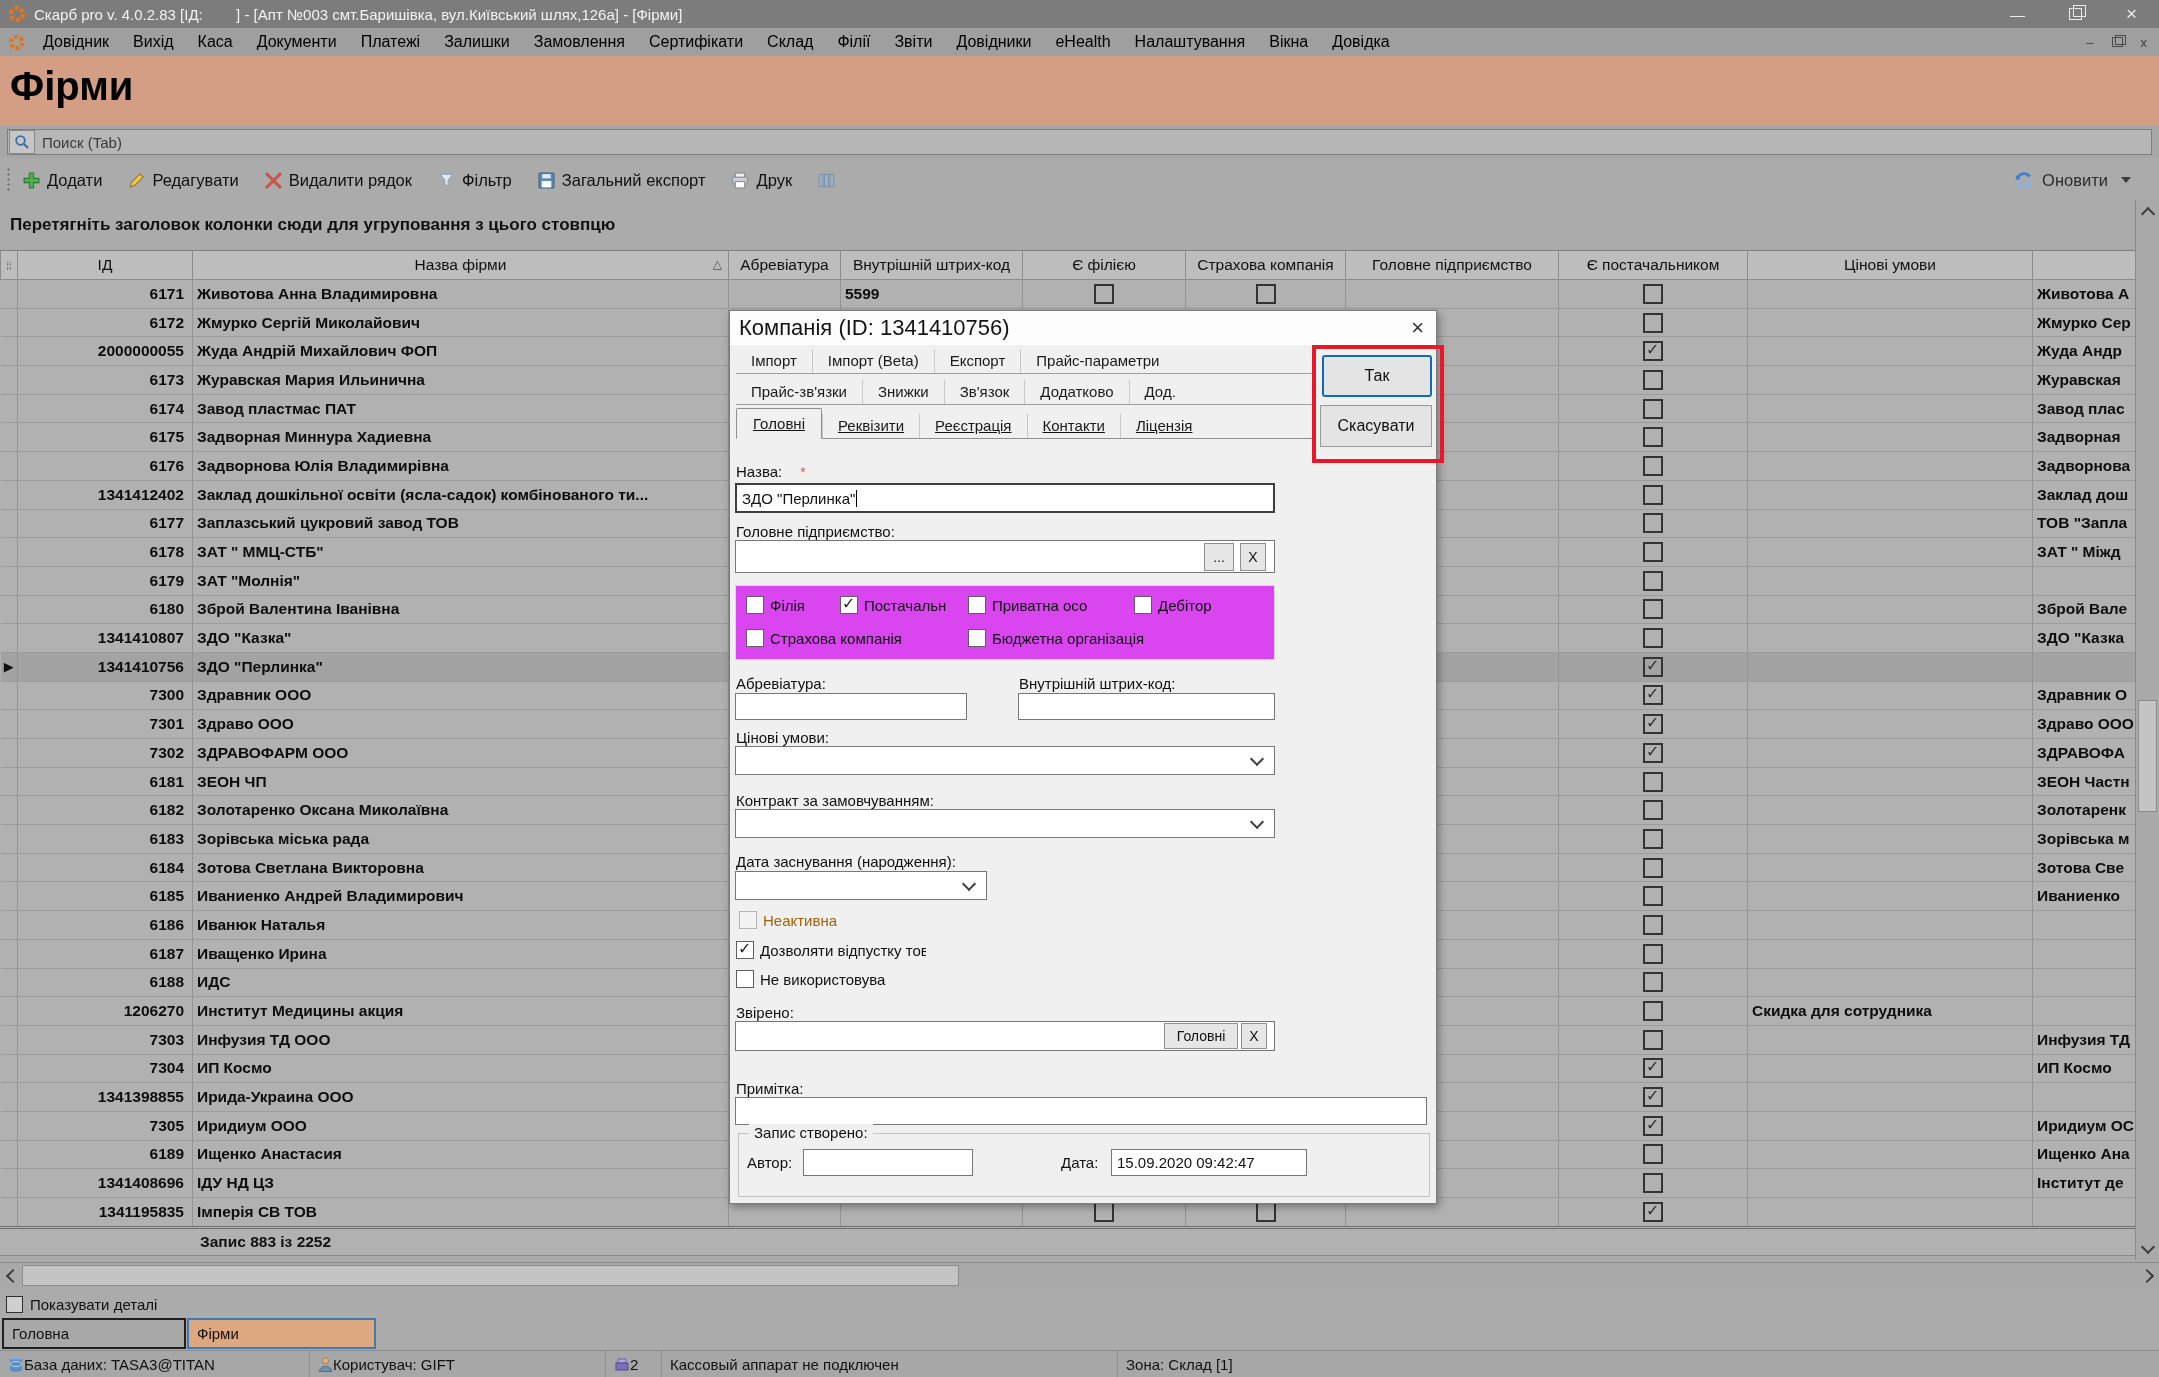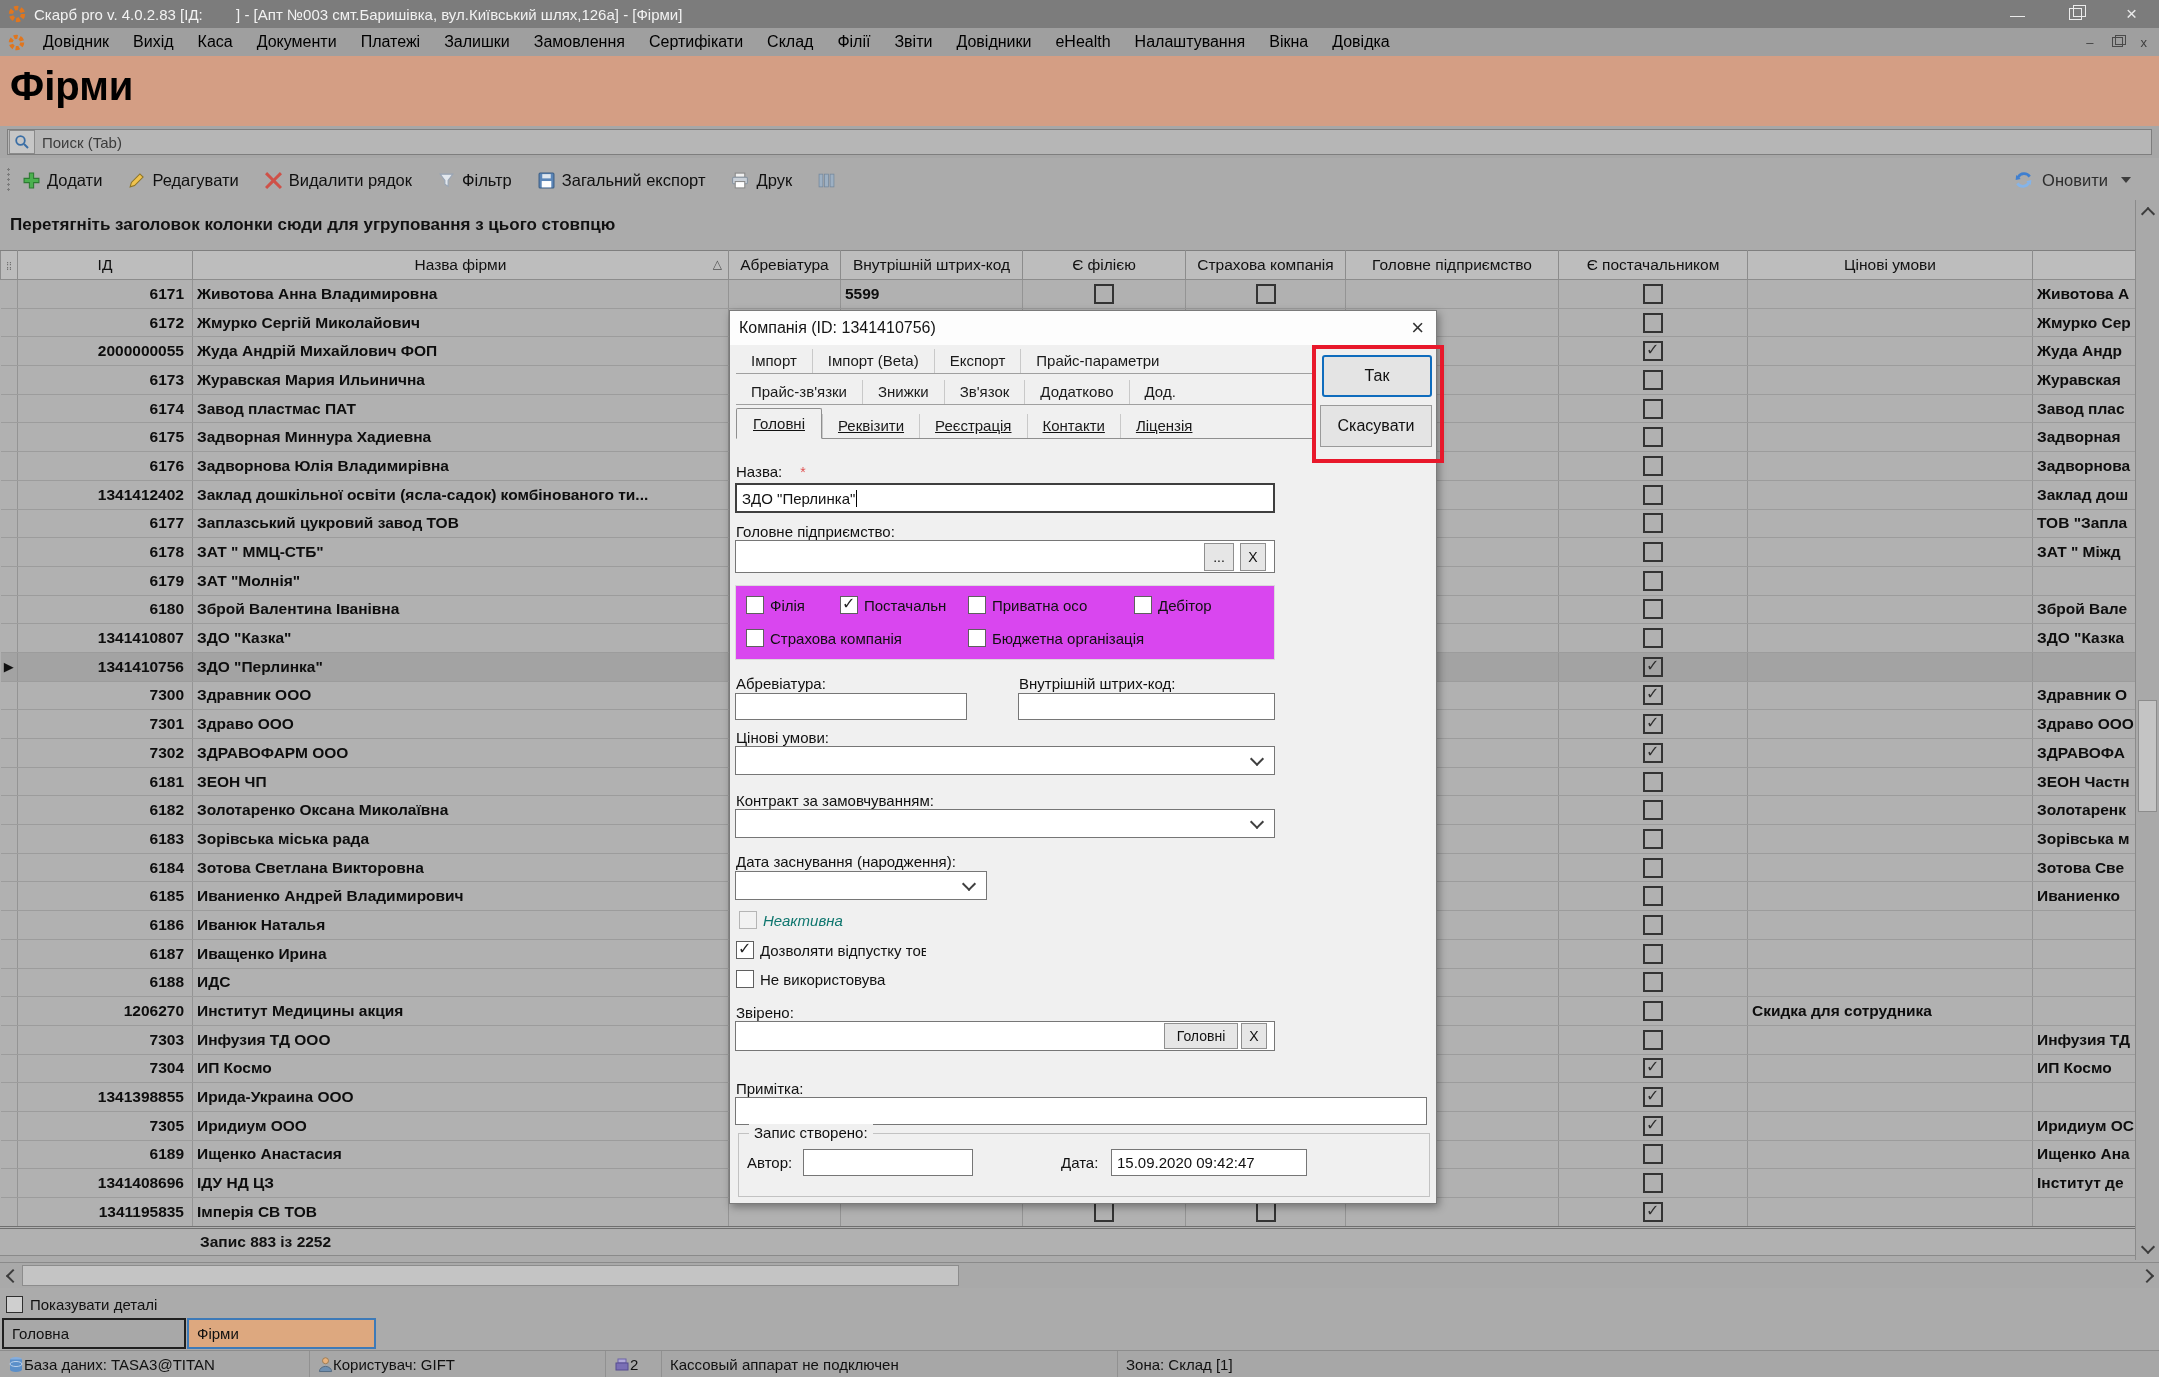--- a/index.html
+++ b/index.html
@@ -83,21 +83,21 @@
   .wtab{position:absolute;top:0;height:31px;box-sizing:border-box;font-size:15px;display:flex;align-items:center;padding-left:8px;}
   #wtab-home{left:2px;width:184px;background:#a8a8a8;border:2px solid #1f1f1f;}
   #wtab-firms{left:187px;width:189px;background:#dda87f;border:2px solid #3d7ab8;}
   #statusbar{position:absolute;left:0;top:1350px;width:100%;height:27px;background:#a7a7a7;border-top:1px solid #8c8c8c;
              display:flex;align-items:stretch;font-size:15px;}
   .sseg{display:flex;align-items:center;padding-left:8px;border-right:1px solid #919191;box-sizing:border-box;}
   
   #dialog{position:absolute;left:729px;top:310px;width:708px;height:894px;background:#f0f0f0;
           border:1px solid #7b7b7b;box-shadow:2px 3px 8px rgba(0,0,0,.35);font-size:15px;z-index:10;box-sizing:border-box;}
   #dlg-title{position:absolute;left:0;top:0;width:100%;height:34px;background:#fdfdfd;display:flex;align-items:center;}
-  #dlg-title .t{margin-left:9px;font-size:16px;color:#141414;}
+  #dlg-title .t{margin-left:9px;font-size:22px;color:#141414;}
   #dlg-title .x{margin-left:auto;margin-right:12px;font-size:22px;color:#333;line-height:20px;}
   .tabrow{position:absolute;left:6px;width:576px;display:flex;align-items:flex-end;border-bottom:1px solid #a0a0a0;}
   #tabrow1{top:38px;height:24px;}
   #tabrow2{top:68px;height:25px;}
   #tabrow3{top:96px;height:31px;border-bottom-color:#8f8f8f;text-decoration:underline;}
   .tabrow .tab{padding:3px 15px 4px 15px;color:#1a1a1a;}
   .tabrow .tab + .tab{border-left:1px solid #c9c9c9;}
   #tabrow3 .tab.active{background:#f0f0f0;border:1px solid #8f8f8f;border-bottom:1px solid #f0f0f0;
        border-left:1px solid #8f8f8f !important;margin-bottom:-1px;padding:6px 16px;border-radius:2px 2px 0 0;}
   #btn-ok{position:absolute;left:592px;top:44px;width:106px;height:38px;background:#e4e4e4;
@@ -111,21 +111,21 @@
   .dinput.focus{border:2px solid #3f3f3f;}
   .caretbar{display:inline-block;width:1px;height:17px;background:#000;margin-left:1px;}
   .combo::after{content:'';position:absolute;right:12px;top:50%;width:8px;height:8px;
         border-left:2px solid #3f3f3f;border-bottom:2px solid #3f3f3f;transform:translateY(-70%) rotate(-45deg);}
   .mini-btn{position:absolute;top:50%;transform:translateY(-50%);height:26px;background:#e6e6e6;
             border:1px solid #8f8f8f;display:flex;align-items:center;justify-content:center;font-size:14px;}
   #cbpanel{position:absolute;left:5px;top:274px;width:540px;height:75px;background:#d946ef;border:1px solid #dadada;box-sizing:border-box;}
   .dcb{position:absolute;display:flex;align-items:center;gap:6px;white-space:nowrap;overflow:hidden;}
   .dcb .box{width:16px;height:16px;border:1px solid #5f5f5f;background:#fff;position:relative;flex:0 0 auto;}
   .dcb.checked .box::after{content:"\2713";position:absolute;left:1px;top:-3px;font-size:16px;color:#222;}
-  .dcb.disabled{color:#0f766e;font-style:italic;}
+  .dcb.disabled{color:#a16207;}
   .dcb.disabled .box{border-color:#b5b5b5;background:#f2f2f2;}
   #groupbox{position:absolute;left:8px;top:822px;width:690px;height:62px;border:1px solid #c2c2c2;}
   #groupbox .legend{position:absolute;left:10px;top:-10px;background:#f0f0f0;padding:0 5px;}
   .asterisk{color:#e05050;margin-left:18px;font-size:14px;}
   svg{display:block;}
 </style>
 </head>
 <body>
 
 <div id="app">

